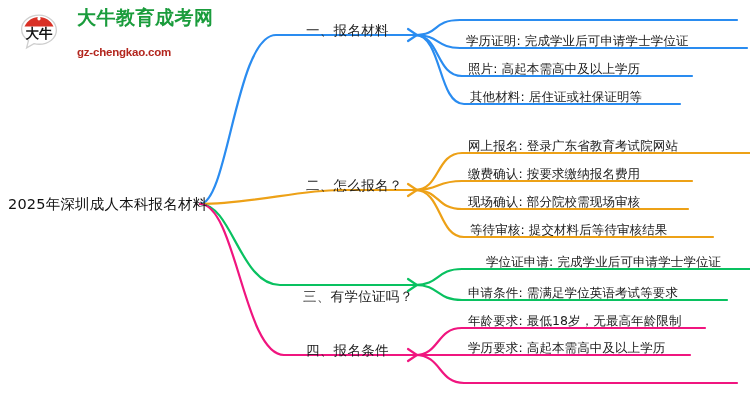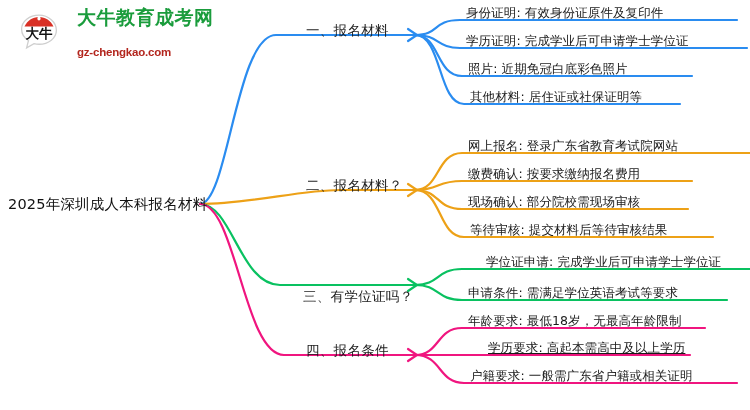--- a/index.html
+++ b/index.html
@@ -97,33 +97,31 @@
       <path d="M415 355 C 440 355, 436 328, 462 328 L 705 328"></path>
       <path d="M415 355 C 440 355, 436 355, 462 355 L 690 355"></path>
       <path d="M415 355 C 442 355, 438 383, 464 383 L 737 383"></path>
       <path d="M408 349 L 417 355 L 408 361" stroke-width="2.2"></path>
     </g>
   </svg>
 
   <div class="node-text" id="root-label">2025年深圳成人本科报名材料</div>
 
   <div class="node-text branch-label" style="left:306px;top:22px;">一、报名材料</div>
-  <div class="node-text leaf-label" style="left:466px;top:5px;">身份证明: 有效身份证原件及复印件</div>
   <div class="node-text leaf-label" style="left:466px;top:33px;">学历证明: 完成学业后可申请学士学位证</div>
-  <div class="node-text leaf-label" style="left:468px;top:61px;">照片: 近期免冠白底彩色照片</div>
+  <div class="node-text leaf-label" style="left:468px;top:61px;">照片: 高起本需高中及以上学历</div>
   <div class="node-text leaf-label" style="left:470px;top:89px;">其他材料: 居住证或社保证明等</div>
 
-  <div class="node-text branch-label" style="left:306px;top:177px;">二、报名材料？</div>
+  <div class="node-text branch-label" style="left:306px;top:177px;">二、怎么报名？</div>
   <div class="node-text leaf-label" style="left:468px;top:138px;">网上报名: 登录广东省教育考试院网站</div>
   <div class="node-text leaf-label" style="left:468px;top:166px;">缴费确认: 按要求缴纳报名费用</div>
   <div class="node-text leaf-label" style="left:468px;top:194px;">现场确认: 部分院校需现场审核</div>
   <div class="node-text leaf-label" style="left:470px;top:222px;">等待审核: 提交材料后等待审核结果</div>
 
   <div class="node-text branch-label" style="left:303px;top:288px;">三、有学位证吗？</div>
   <div class="node-text leaf-label" style="left:486px;top:254px;">学位证申请: 完成学业后可申请学士学位证</div>
   <div class="node-text leaf-label" style="left:468px;top:285px;">申请条件: 需满足学位英语考试等要求</div>
 
   <div class="node-text branch-label" style="left:306px;top:342px;">四、报名条件</div>
   <div class="node-text leaf-label" style="left:468px;top:313px;">年龄要求: 最低18岁，无最高年龄限制</div>
-  <div class="node-text leaf-label" style="left:488px;top:340px;text-decoration:underline;">学历要求: 高起本需高中及以上学历</div>
-  <div class="node-text leaf-label" style="left:470px;top:368px;">户籍要求: 一般需广东省户籍或相关证明</div>
+  <div class="node-text leaf-label" style="left:468px;top:340px;">学历要求: 高起本需高中及以上学历</div>
 
 </div>
 
 </body></html>

